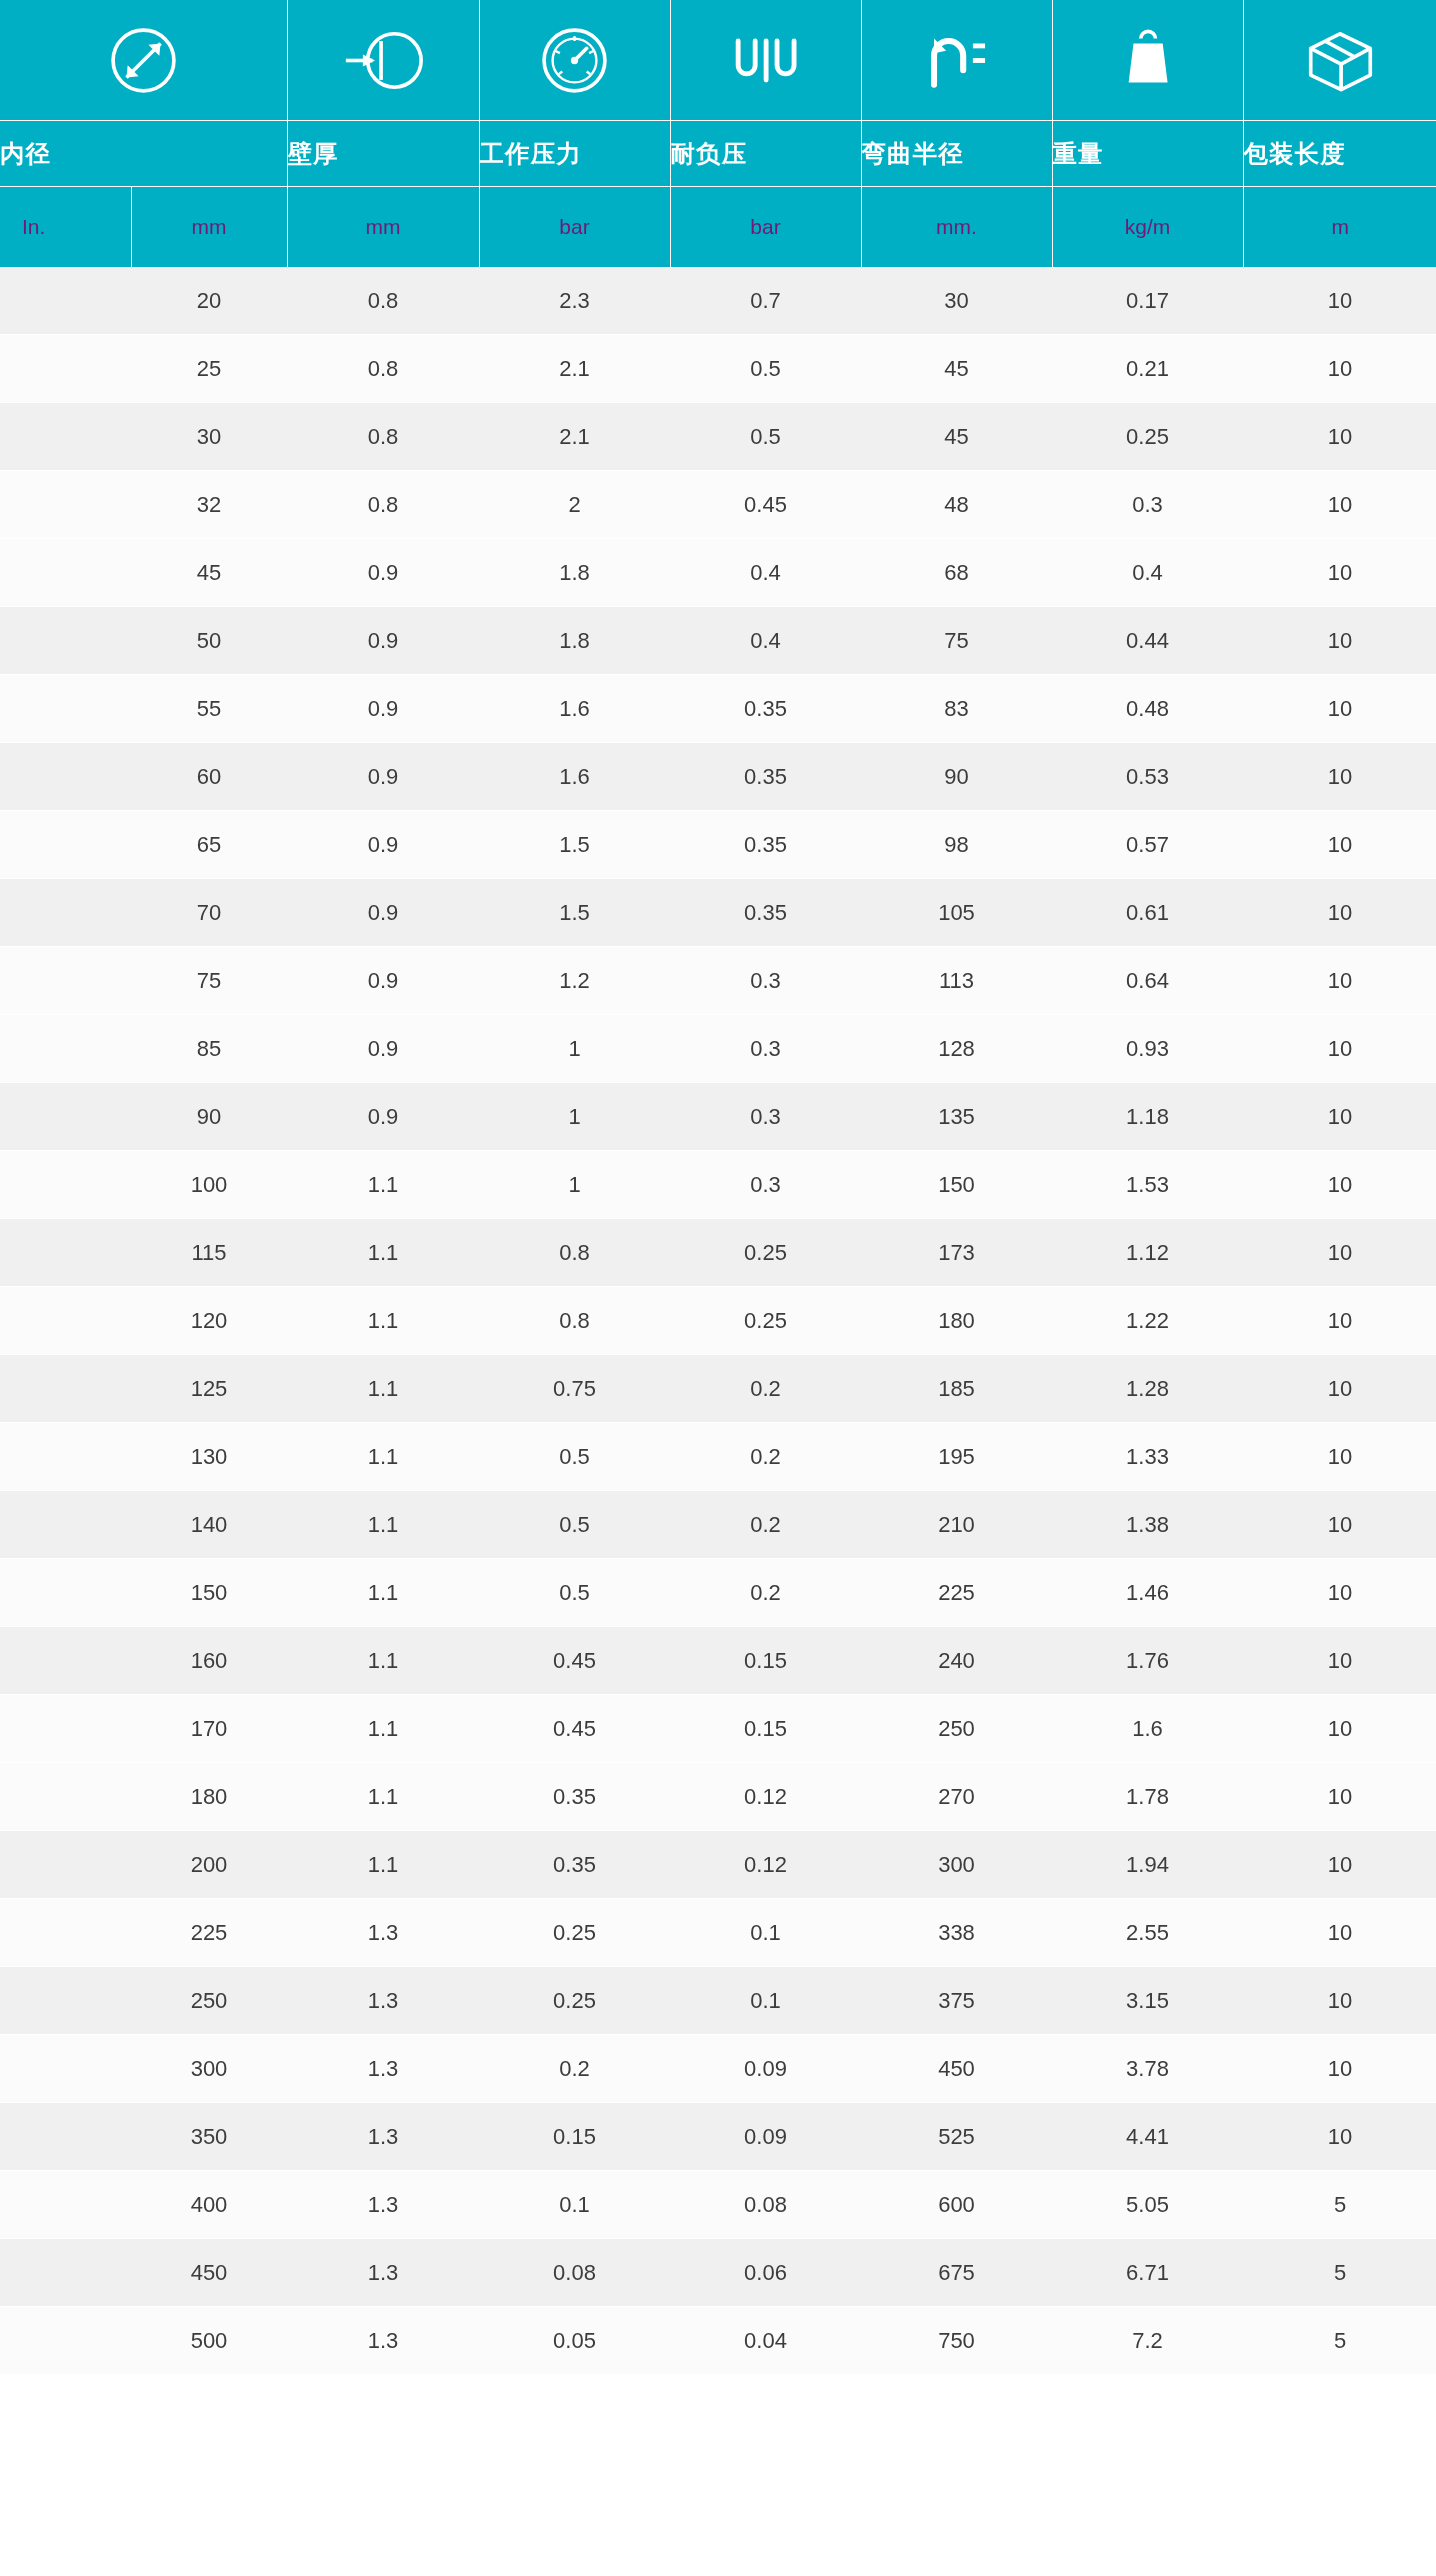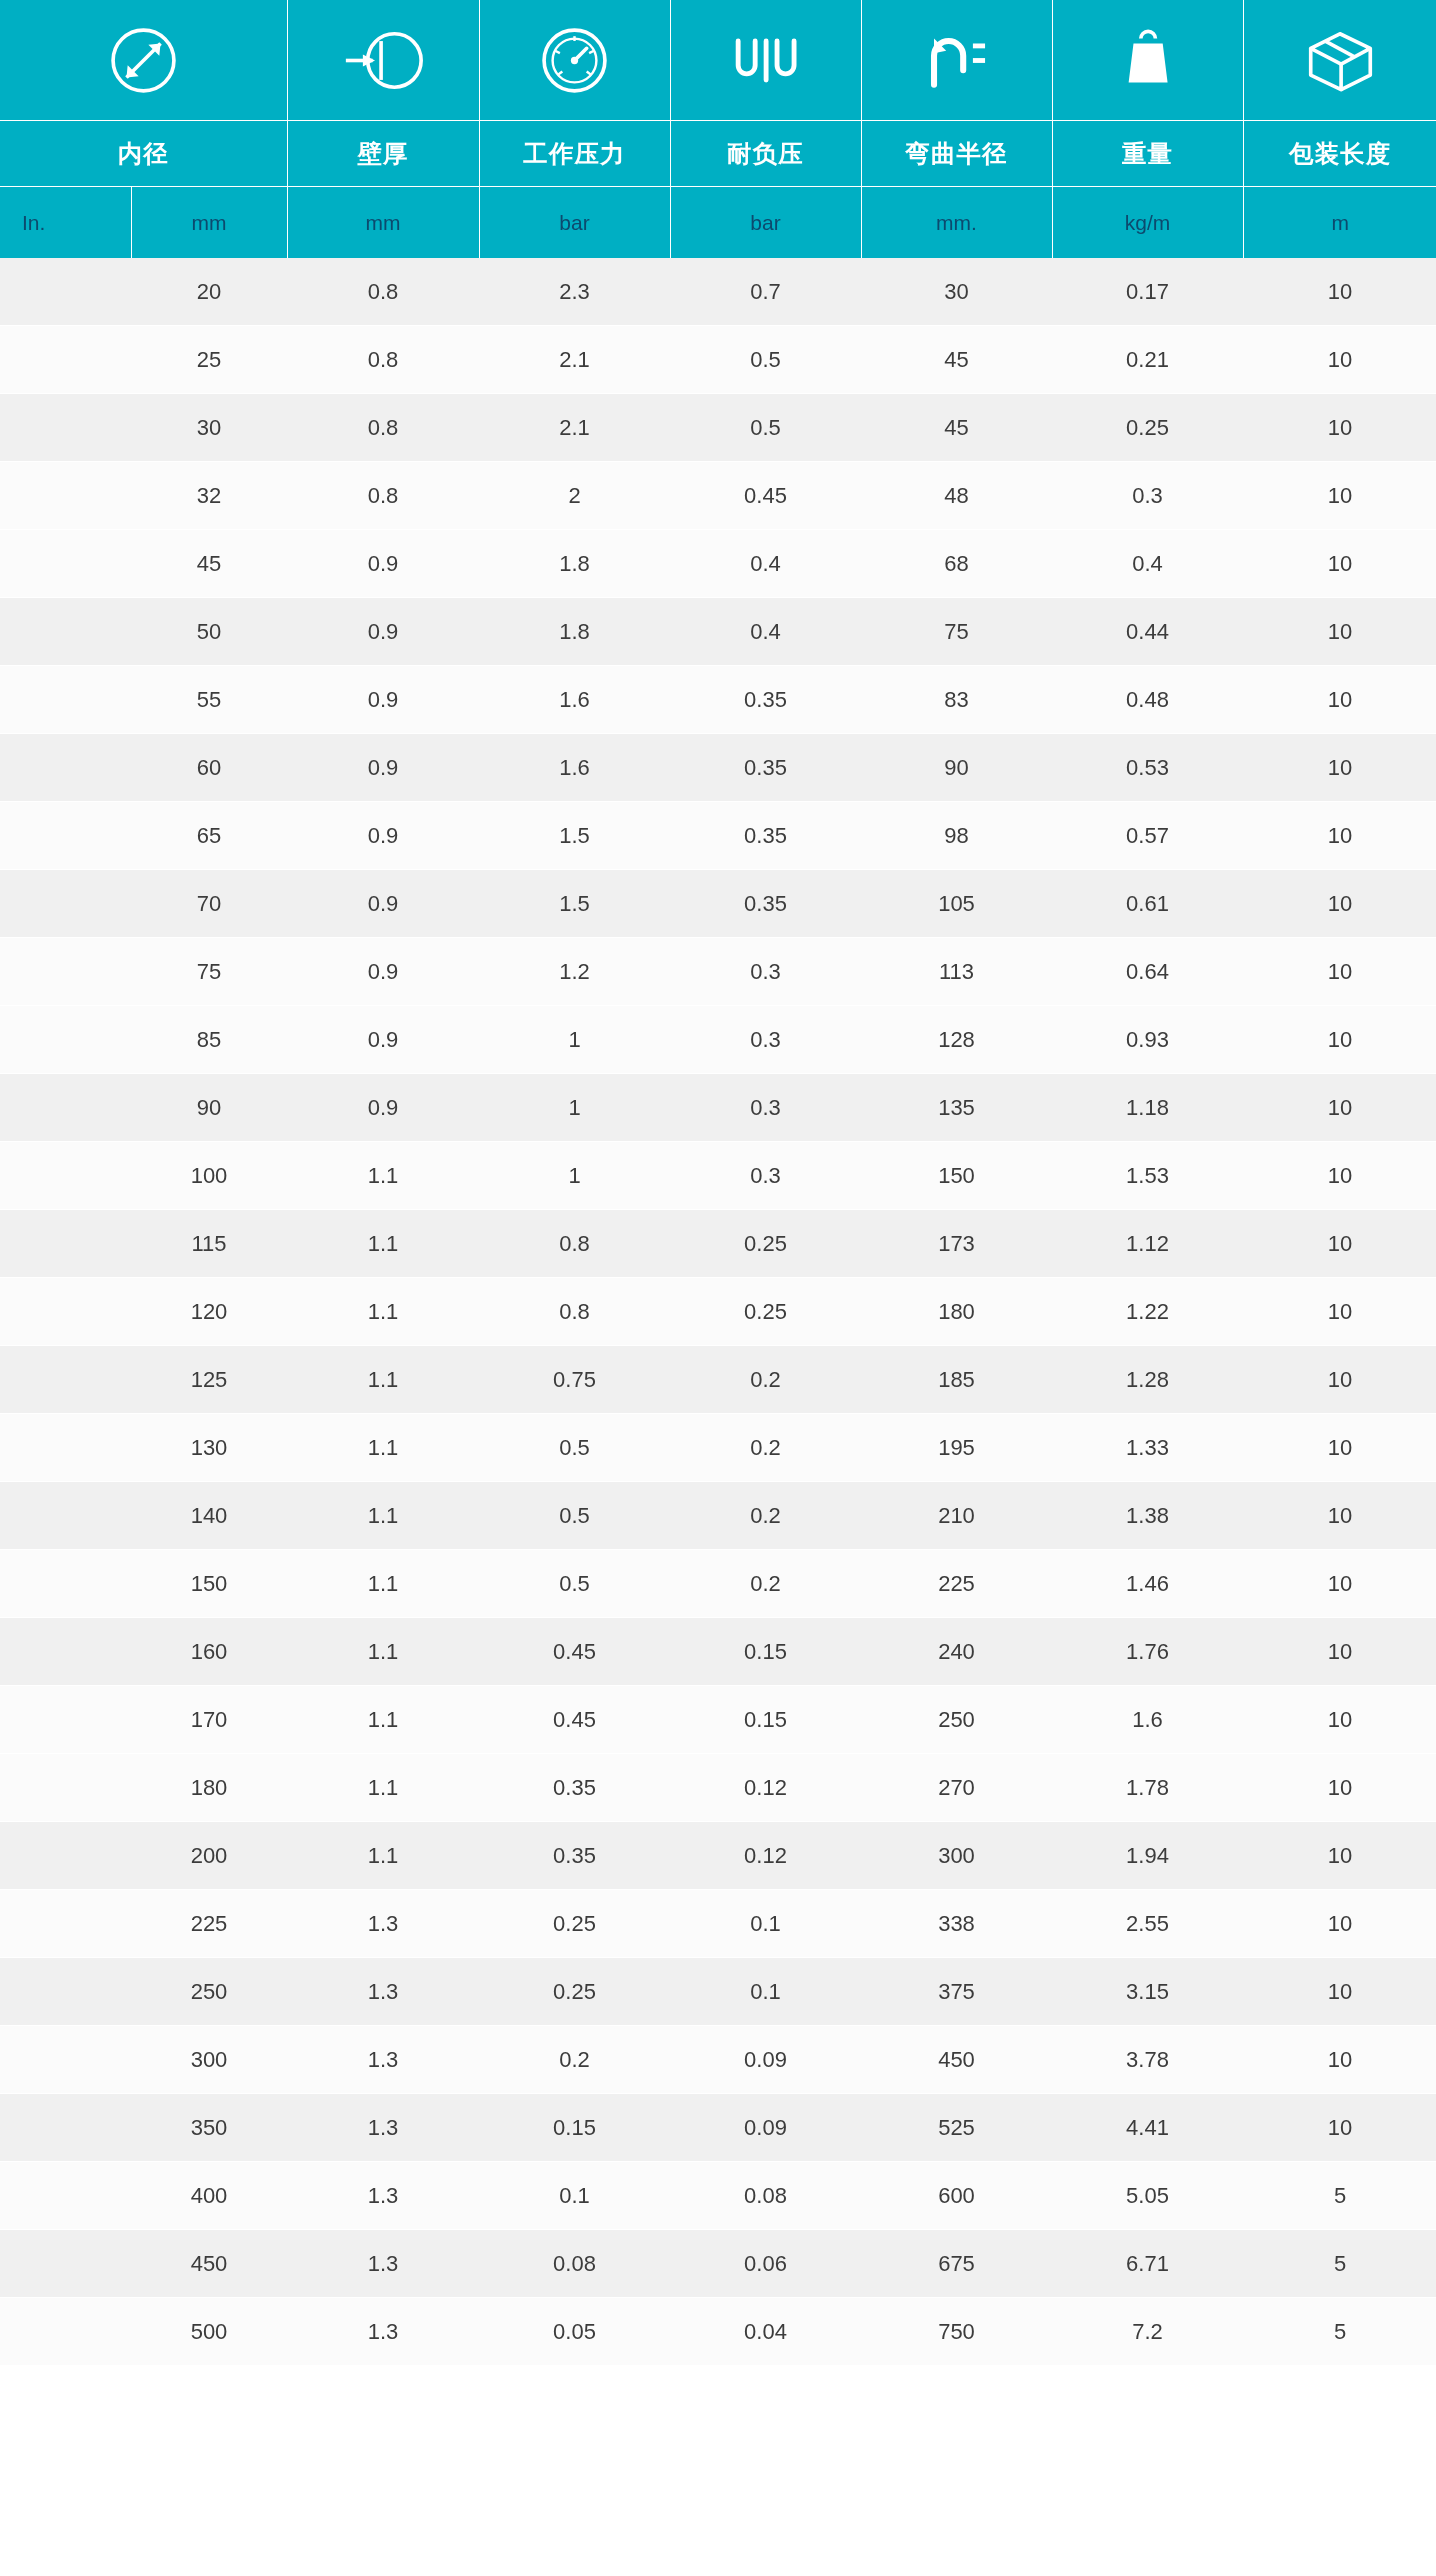--- a/index.html
+++ b/index.html
@@ -42,37 +42,37 @@
     height: 120px;
   }
   .icon-wrap svg { display: block; }
 
   
   tr.head-cn td {
     background: #00AFC3;
     color: #ffffff;
     font-size: 24.4px;
     font-weight: bold;
-    text-align: center;
+    text-align: left;
     height: 65px;
     padding: 0;
     border-top: 1.8px solid #ffffff;
     border-right: 1.2px solid #ffffff;
     letter-spacing: 1.2px;
   }
   tr.head-cn td:last-child { border-right: none; }
 
   
   tr.head-unit td {
     background: #00AFC3;
-    color: #0c4a6e;
+    color: #701a75;
     font-size: 21px;
     text-align: center;
-    height: 71px;
-    padding: 0;
+    height: 52px;
+    padding: 14px;
     border-top: 1.8px solid #ffffff;
     border-right: 1.2px solid #ffffff;
   }
   tr.head-unit td:last-child { border-right: none; }
   tr.head-unit td.unit-in {
     text-align: left;
     padding-left: 22px;
   }
   tr.head-unit td.unit-mm-head {
     text-align: center;

